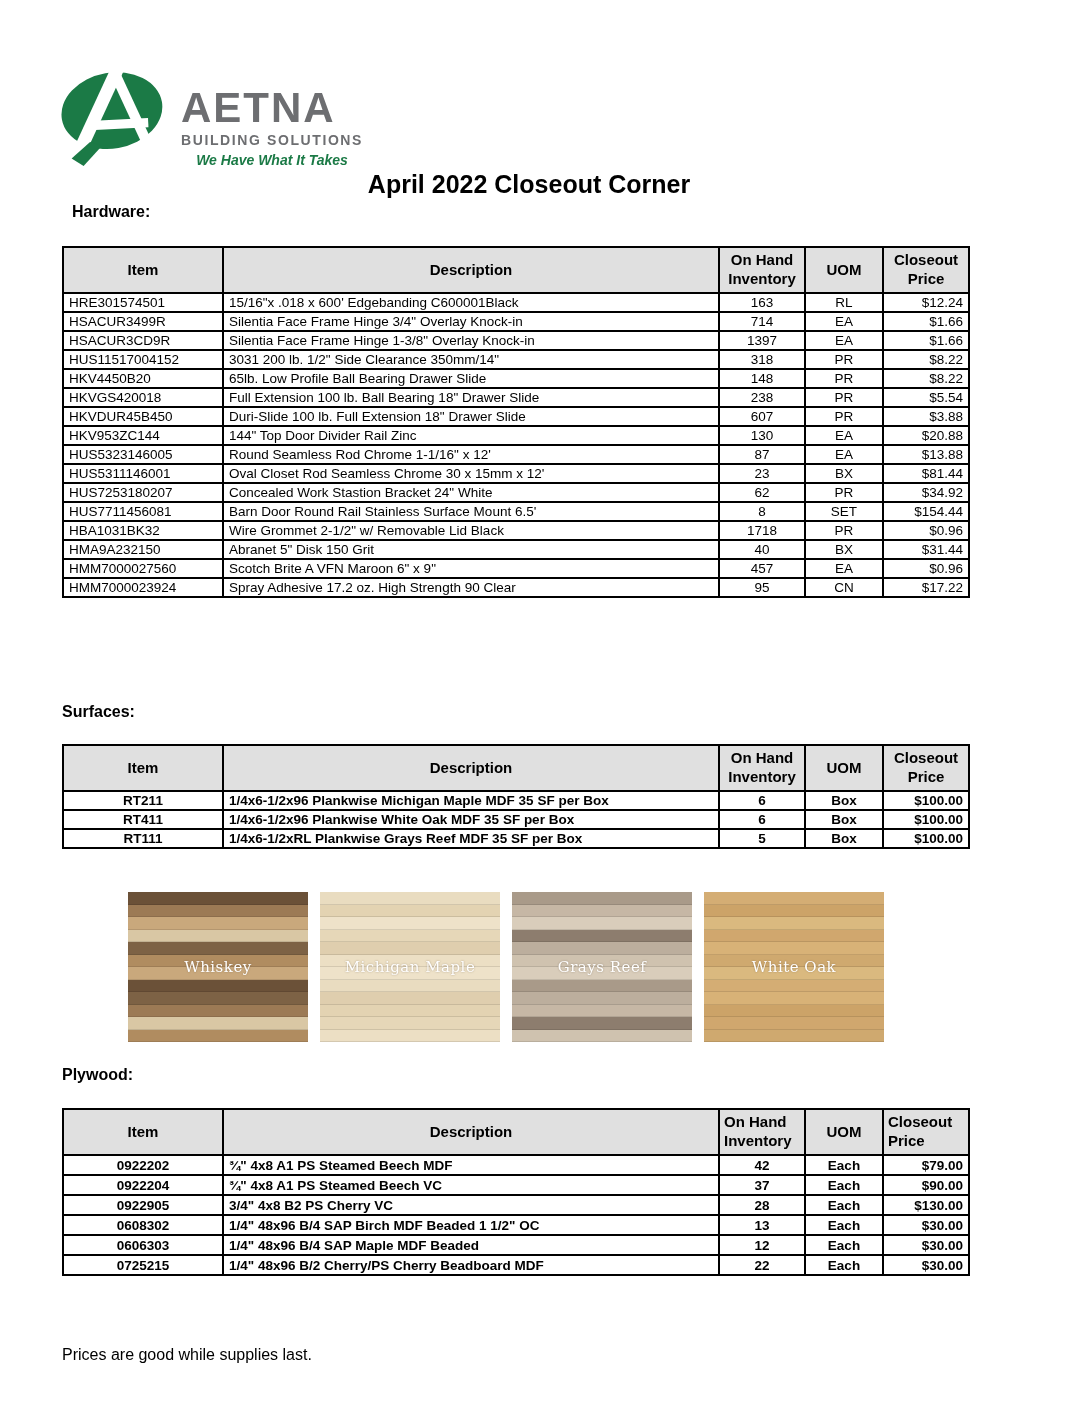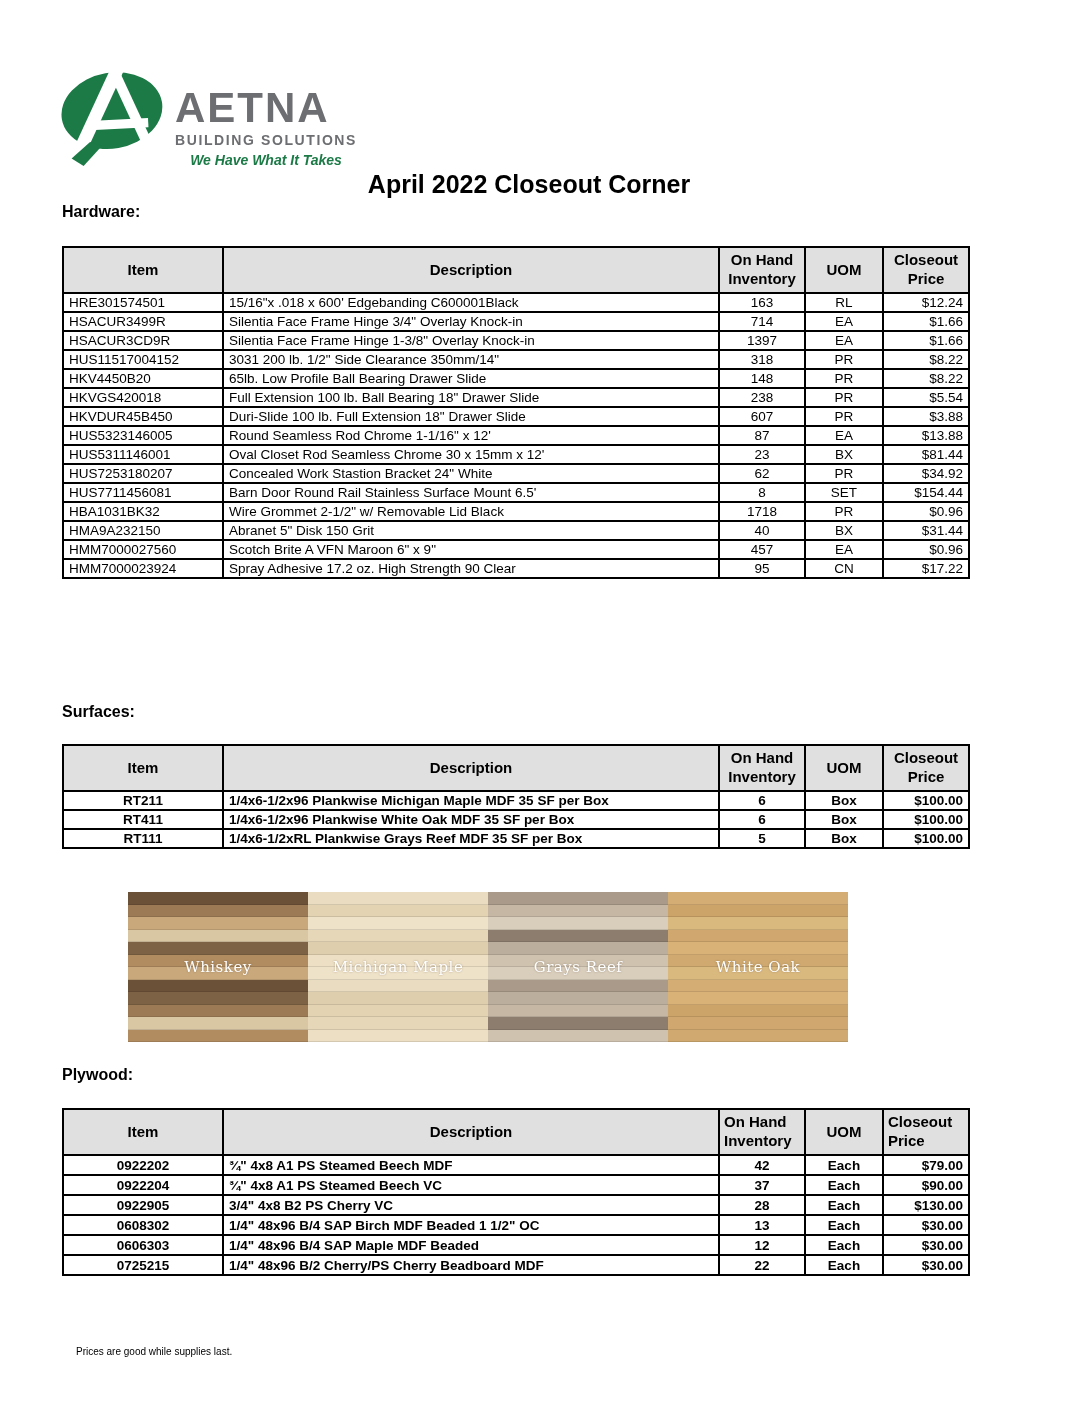--- a/index.html
+++ b/index.html
@@ -11,32 +11,32 @@
     margin: 0 auto;
     background: #ffffff;
     font-family: "Liberation Sans", sans-serif;
     color: #000;
     overflow: hidden;
   }
 
   
   .logo-block { position: absolute; left: 55px; top: 70px; display: flex; align-items: flex-start; }
   .logo-mark { width: 120px; height: 96px; flex: 0 0 auto; }
-  .logo-text { margin-top: 18px; }
+  .logo-text { margin-left: 6px; margin-top: 18px; }
   .brand { font-size: 42px; font-weight: bold; letter-spacing: 2px; color: #6d6e71; line-height: 0.95; }
   .tagline1 { font-size: 14px; font-weight: bold; letter-spacing: 1.6px; color: #6d6e71; margin-top: 4px; }
   .tagline2 { font-size: 14px; font-weight: bold; font-style: italic; color: #1b7a46; margin-top: 4px; text-align: center; }
 
   
   .doc-title {
     position: absolute; left: 76px; top: 170px; width: 906px;
     text-align: center; font-size: 25px; font-weight: bold;
   }
   .section-label { position: absolute; left: 62px; font-size: 16px; font-weight: bold; }
-  .label-hardware { top: 203px; }
+  .label-hardware { top: 203px; margin-left: 10px; }
   .label-surfaces { top: 703px; }
   .label-plywood  { top: 1066px; }
 
   
   table.price-table {
     position: absolute; left: 62px; width: 906px;
     border-collapse: collapse; table-layout: fixed;
     font-size: 13.5px;
   }
   .tbl-hardware { top: 246px; }
@@ -62,34 +62,34 @@
   .tbl-surfaces td, .tbl-plywood td { font-weight: bold; }
 
   .tbl-hardware td:nth-child(1) { text-align: left; margin-left: 44px; }
   .tbl-surfaces td:nth-child(1), .tbl-plywood td:nth-child(1) { text-align: center; }
   .price-table td:nth-child(2) { text-align: left; }
   .price-table td:nth-child(3), .price-table td:nth-child(4) { text-align: center; }
   .price-table td:nth-child(5) { text-align: right; }
   .tbl-plywood th:nth-child(3), .tbl-plywood th:nth-child(5) { text-align: left; }
 
   
-  .samples { position: absolute; left: 128px; top: 892px; display: flex; gap: 0; }
+  .samples { position: absolute; left: 128px; top: 892px; display: flex; gap: 12px; }
   .sample { position: relative; width: 180px; height: 150px; overflow: hidden; }
   .planks { position: absolute; inset: 0; display: flex; flex-direction: column; }
   .plank { flex: 1 1 auto; border-bottom: 1px solid rgba(0,0,0,0.10); }
   .sample-label {
     position: absolute; inset: 0;
     display: flex; align-items: center; justify-content: center;
     color: #ffffff; font-family: "DejaVu Serif", serif;
     font-size: 15px; letter-spacing: 0.5px;
     text-shadow: 0 0 2px rgba(90,70,50,0.45);
   }
 
   
-  .footer-note { position: absolute; left: 76px; top: 1346px; font-size: 10px; }
+  .footer-note { position: absolute; left: 62px; top: 1346px; font-size: 16px; }
 </style>
 </head>
 <body>
 
 <div class="page">
 
   <div class="logo-block">
     <svg class="logo-mark" viewBox="0 0 120 104">
       <g transform="rotate(-10 57 46)">
         <ellipse cx="57" cy="44" rx="55" ry="41" fill="#1b7a46"></ellipse>
@@ -168,20 +168,27 @@
           <td>238</td>
           <td>PR</td>
           <td>$5.54</td>
         </tr>
         <tr>
           <td>HKVDUR45B450</td>
           <td>Duri-Slide 100 lb. Full  Extension 18" Drawer Slide</td>
           <td>607</td>
           <td>PR</td>
           <td>$3.88</td>
+        </tr>
+        <tr>
+          <td>HKV953ZC144</td>
+          <td>144" Top Door Divider Rail Zinc</td>
+          <td>130</td>
+          <td>EA</td>
+          <td>$20.88</td>
         </tr>
         <tr>
           <td>HUS5323146005</td>
           <td>Round Seamless Rod Chrome 1-1/16" x 12'</td>
           <td>87</td>
           <td>EA</td>
           <td>$13.88</td>
         </tr>
         <tr>
           <td>HUS5311146001</td>

